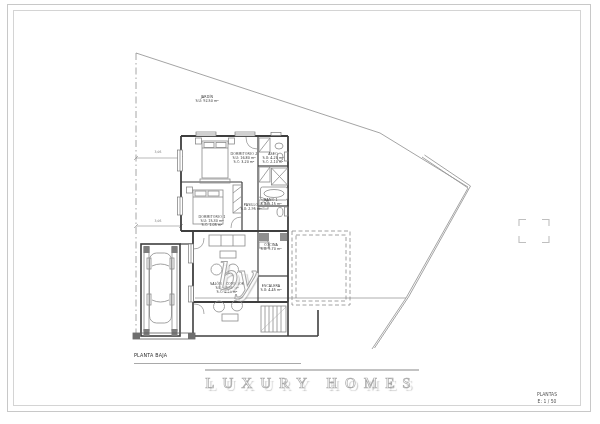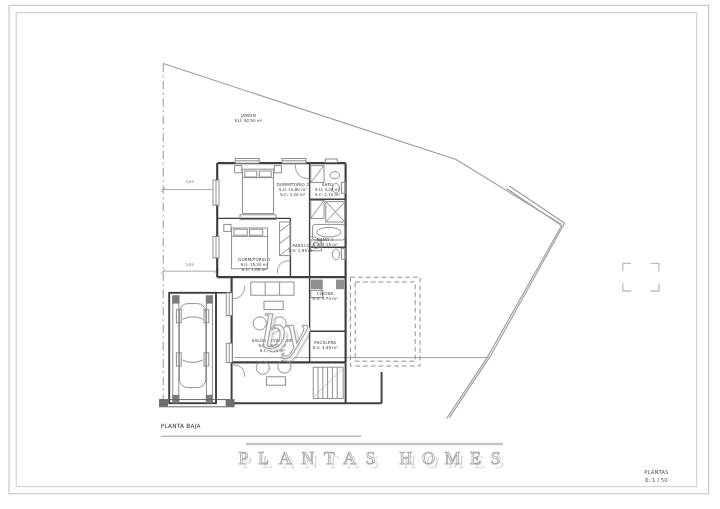--- a/index.html
+++ b/index.html
@@ -292,21 +292,21 @@
   <div class="rlabel" style="left:271px;top:288px;">
     <div class="rname">ESCALERA</div>
     <div>S.U: 4,45 m²</div>
   </div>
 
   <div class="dimlabel" style="left:158px;top:152px;">3,05</div>
   <div class="dimlabel" style="left:158px;top:221px;">3,05</div>
 
   <div class="wm wm-by">by</div>
   <div class="wm-rule"></div>
-  <div class="wm wm-tagline">PLANTAS HOMES</div>
+  <div class="wm wm-tagline">LUXURY HOMES</div>
 
   <div class="floor-label">PLANTA BAJA</div>
   <div class="floor-underline"></div>
   <div class="sheet-id">
     <div>PLANTAS</div>
     <div>E: 1 / 50</div>
   </div>
 
 </div>
 

